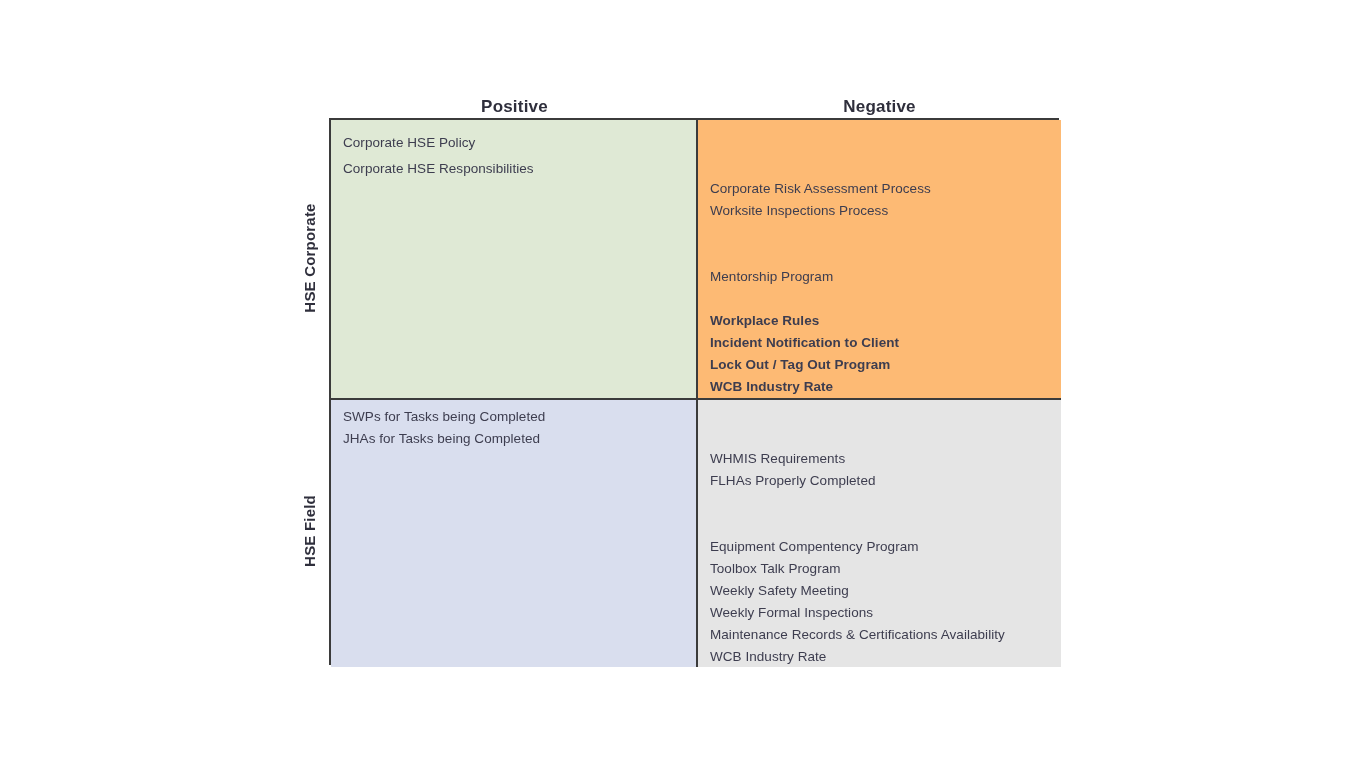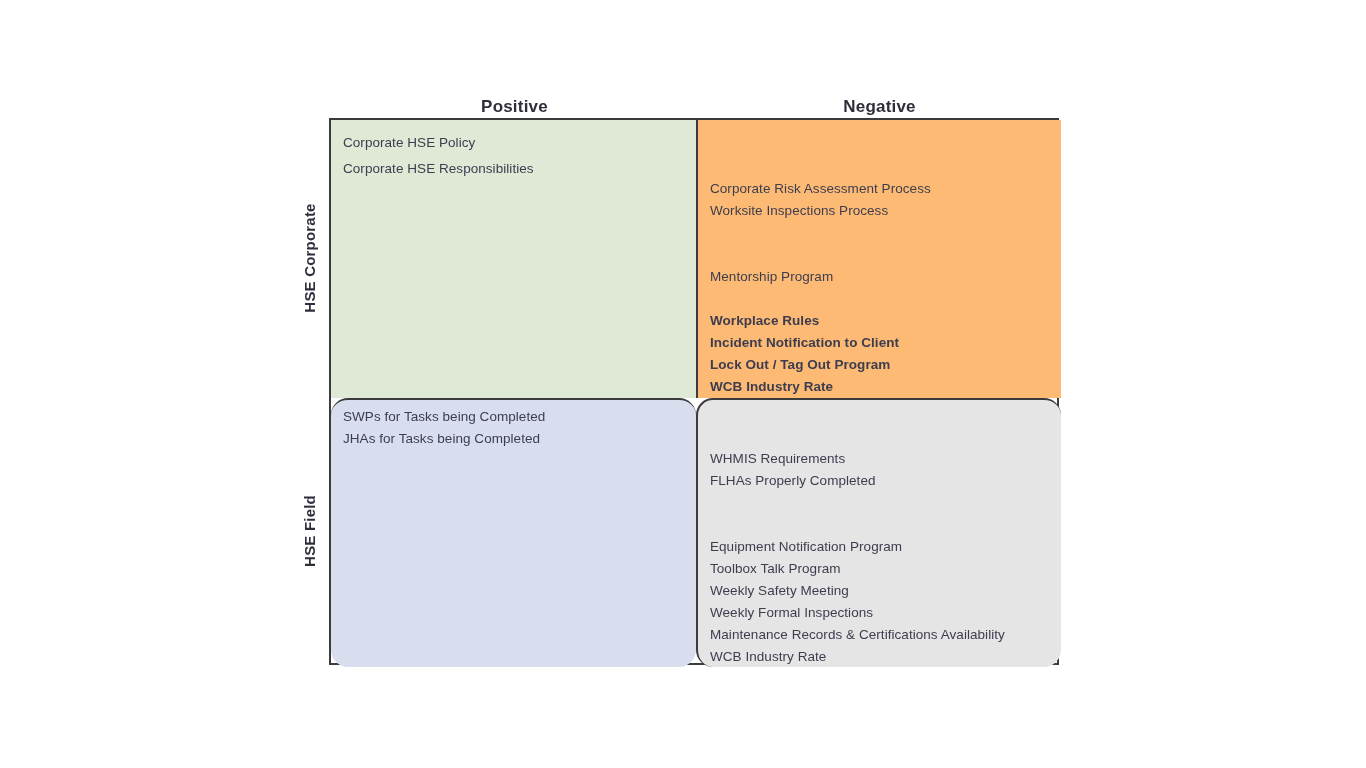--- a/index.html
+++ b/index.html
@@ -80,21 +80,21 @@
     margin-left: 14px;
   }
 
   .quadrant {
     position: relative;
     box-sizing: border-box;
     overflow: hidden;
     padding: 0;
   }
   .quadrant.col-right { border-left: 2.5px solid #3b3b3b; }
-  .quadrant.row-bottom { border-top: 2.5px solid #3b3b3b; border-radius: 17px; }
+  .quadrant.row-bottom { border-top: 2.5px solid #3b3b3b; }
 
   #quadrant-corporate-positive { background: #dfe9d5; }
   #quadrant-corporate-negative { background: #fdba74; }
   #quadrant-field-positive     { background: #d9deee; }
   #quadrant-field-negative     { background: #e5e5e5; }
 
   
   .item-group {
     position: absolute;
     left: 12px;
@@ -165,21 +165,21 @@
           <div class="item">JHAs for Tasks being Completed</div>
         </div>
     </div>
 
     <div class="quadrant col-right row-bottom" id="quadrant-field-negative">
       <div class="item-group" id="fn-group-a">
           <div class="item">WHMIS Requirements</div>
           <div class="item">FLHAs Properly Completed</div>
         </div>
       <div class="item-group" id="fn-group-b">
-          <div class="item">Equipment Notification Program</div>
+          <div class="item">Equipment Compentency Program</div>
           <div class="item">Toolbox Talk Program</div>
           <div class="item">Weekly Safety Meeting</div>
           <div class="item">Weekly Formal Inspections</div>
           <div class="item">Maintenance Records &amp; Certifications Availability</div>
           <div class="item">WCB Industry Rate</div>
         </div>
     </div>
 
   </div>
 </div>

